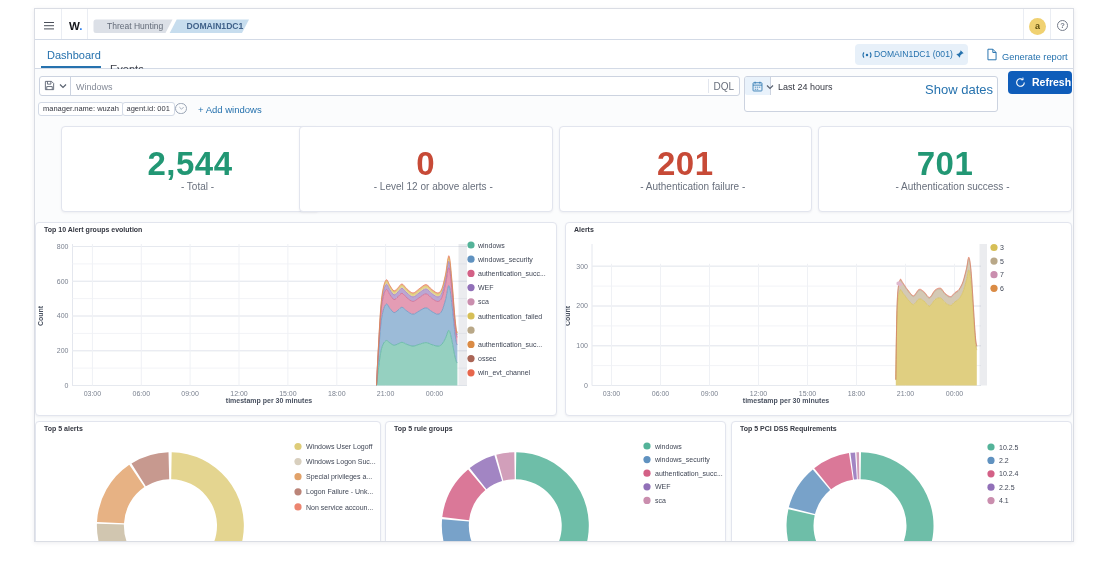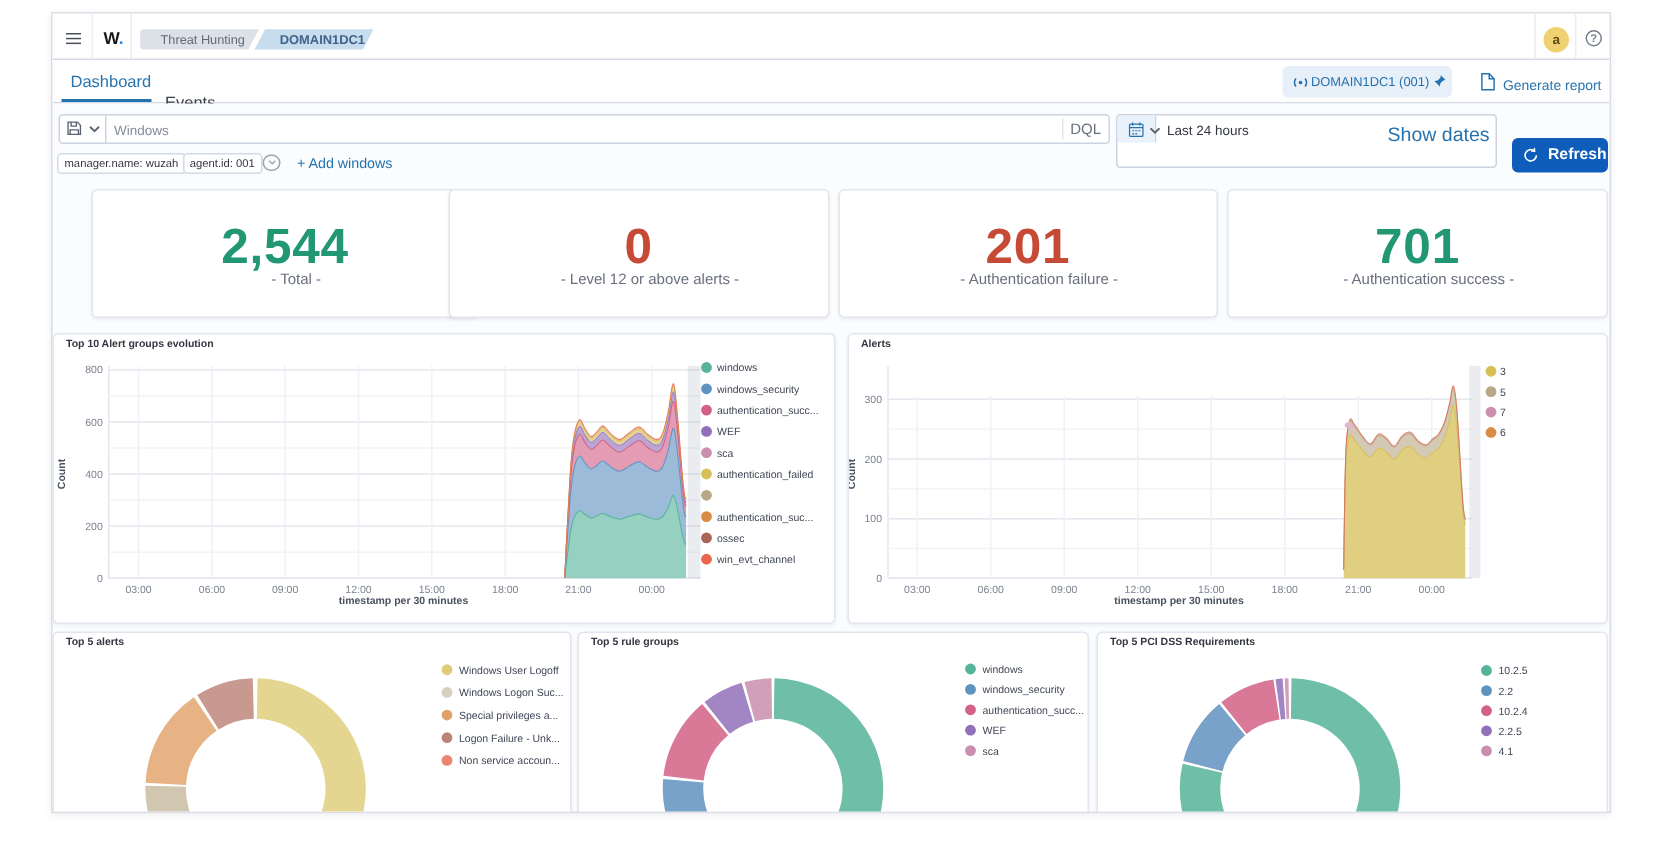--- a/index.html
+++ b/index.html
@@ -24,21 +24,21 @@
 .genrep-t { position:absolute; left:967px; top:12px; font-size:9.3px; color:#2672ae; white-space:nowrap; }
 
 .srow { position:absolute; left:0; top:60px; width:100%; height:37px; background:#fbfcfd; }
 .sbox { position:absolute; left:4px; top:7px; width:701px; height:20px; background:#fff; border:1px solid #ccd3e0; border-radius:3px; }
 .sbox-save { position:absolute; left:0; top:0; width:31px; height:18px; border-right:1px solid #ccd3e0; }
 .sbox-ph { position:absolute; left:36px; top:4.5px; font-size:9px; color:#858b98; }
 .dql { position:absolute; right:5px; top:4px; font-size:10px; color:#69707d; }
 .dpick { position:absolute; left:709px; top:7px; width:254px; height:36px; background:#fff; border:1px solid #ccd3e0; border-radius:3px; }
 .last24 { position:absolute; left:33px; top:4.5px; font-size:9px; color:#343741; }
 .showdates { position:absolute; right:4px; top:4.5px; font-size:13px; color:#2672ae; }
-.refresh { position:absolute; left:973px; top:23px; width:64px; height:23px; background:#0f5dba; border-radius:4px; color:#fff; font-size:10.5px; font-weight:bold; }
+.refresh { position:absolute; left:973px; top:2px; width:64px; height:23px; background:#0f5dba; border-radius:4px; color:#fff; font-size:10.5px; font-weight:bold; }
 .refresh span { position:absolute; left:24px; top:5px; }
 
 .fpill { position:absolute; top:92.5px; height:14px; background:#fff; border:1px solid #d3dae6; border-radius:3px; font-size:7.5px; color:#343741; line-height:12.5px; padding:0 4px; white-space:nowrap; }
 .fcirc { position:absolute; left:140px; top:93.5px; width:11.5px; height:11.5px; border-radius:50%; border:1px solid #9aa5b5; }
 .addf { position:absolute; left:163px; top:94.5px; font-size:9.5px; color:#2672ae; }
 
 .panel { position:absolute; background:#fff; border:1px solid #e2e5ee; border-radius:4px; box-shadow:0 1px 2px rgba(110,115,130,0.09); }
 .bignum { width:100%; text-align:center; font-size:33px; font-weight:bold; margin-top:18px; letter-spacing:0.5px; }
 .biglabel { width:100%; text-align:center; font-size:10px; color:#69707d; margin-top:-2px;padding-left:15px; }
 .green { color:#229774; }

